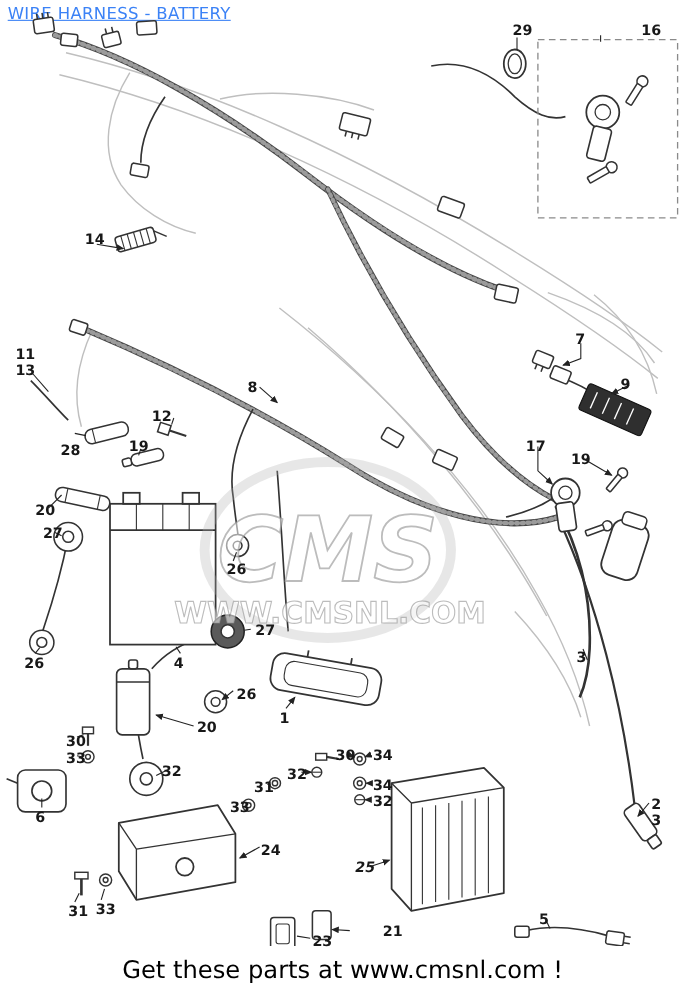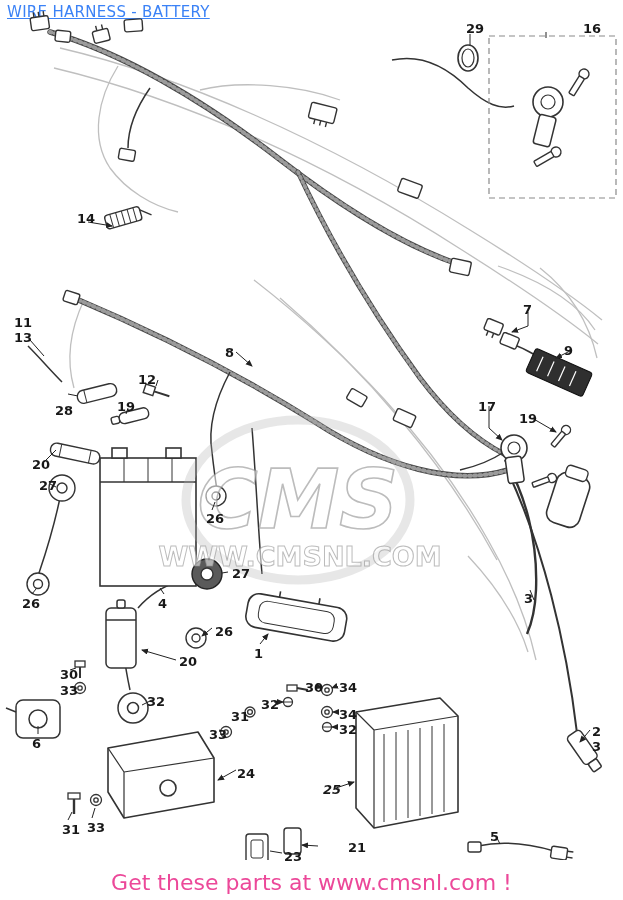--- a/index.html
+++ b/index.html
@@ -413,13 +413,13 @@
       <div class="part-label" style="left: 237px; top: 767px;">24</div>
       <div class="part-label" style="left: 323px; top: 783px; font-style: italic;">25</div>
       <div class="part-label" style="left: 62px; top: 823px;">31</div>
       <div class="part-label" style="left: 87px; top: 821px;">33</div>
       <div class="part-label" style="left: 320px; top: 841px; margin-left: 28px;">21</div>
       <div class="part-label" style="left: 284px; top: 850px;">23</div>
       <div class="part-label" style="left: 490px; top: 830px;">5</div>
     </div>
 </div>
 
-<div class="footer-link" style="color: #ec4899;">Get these parts at www.cmsnl.com !</div>
+<div class="footer-link" style="color: #000000;">Get these parts at www.cmsnl.com !</div>
 
 </body></html>

